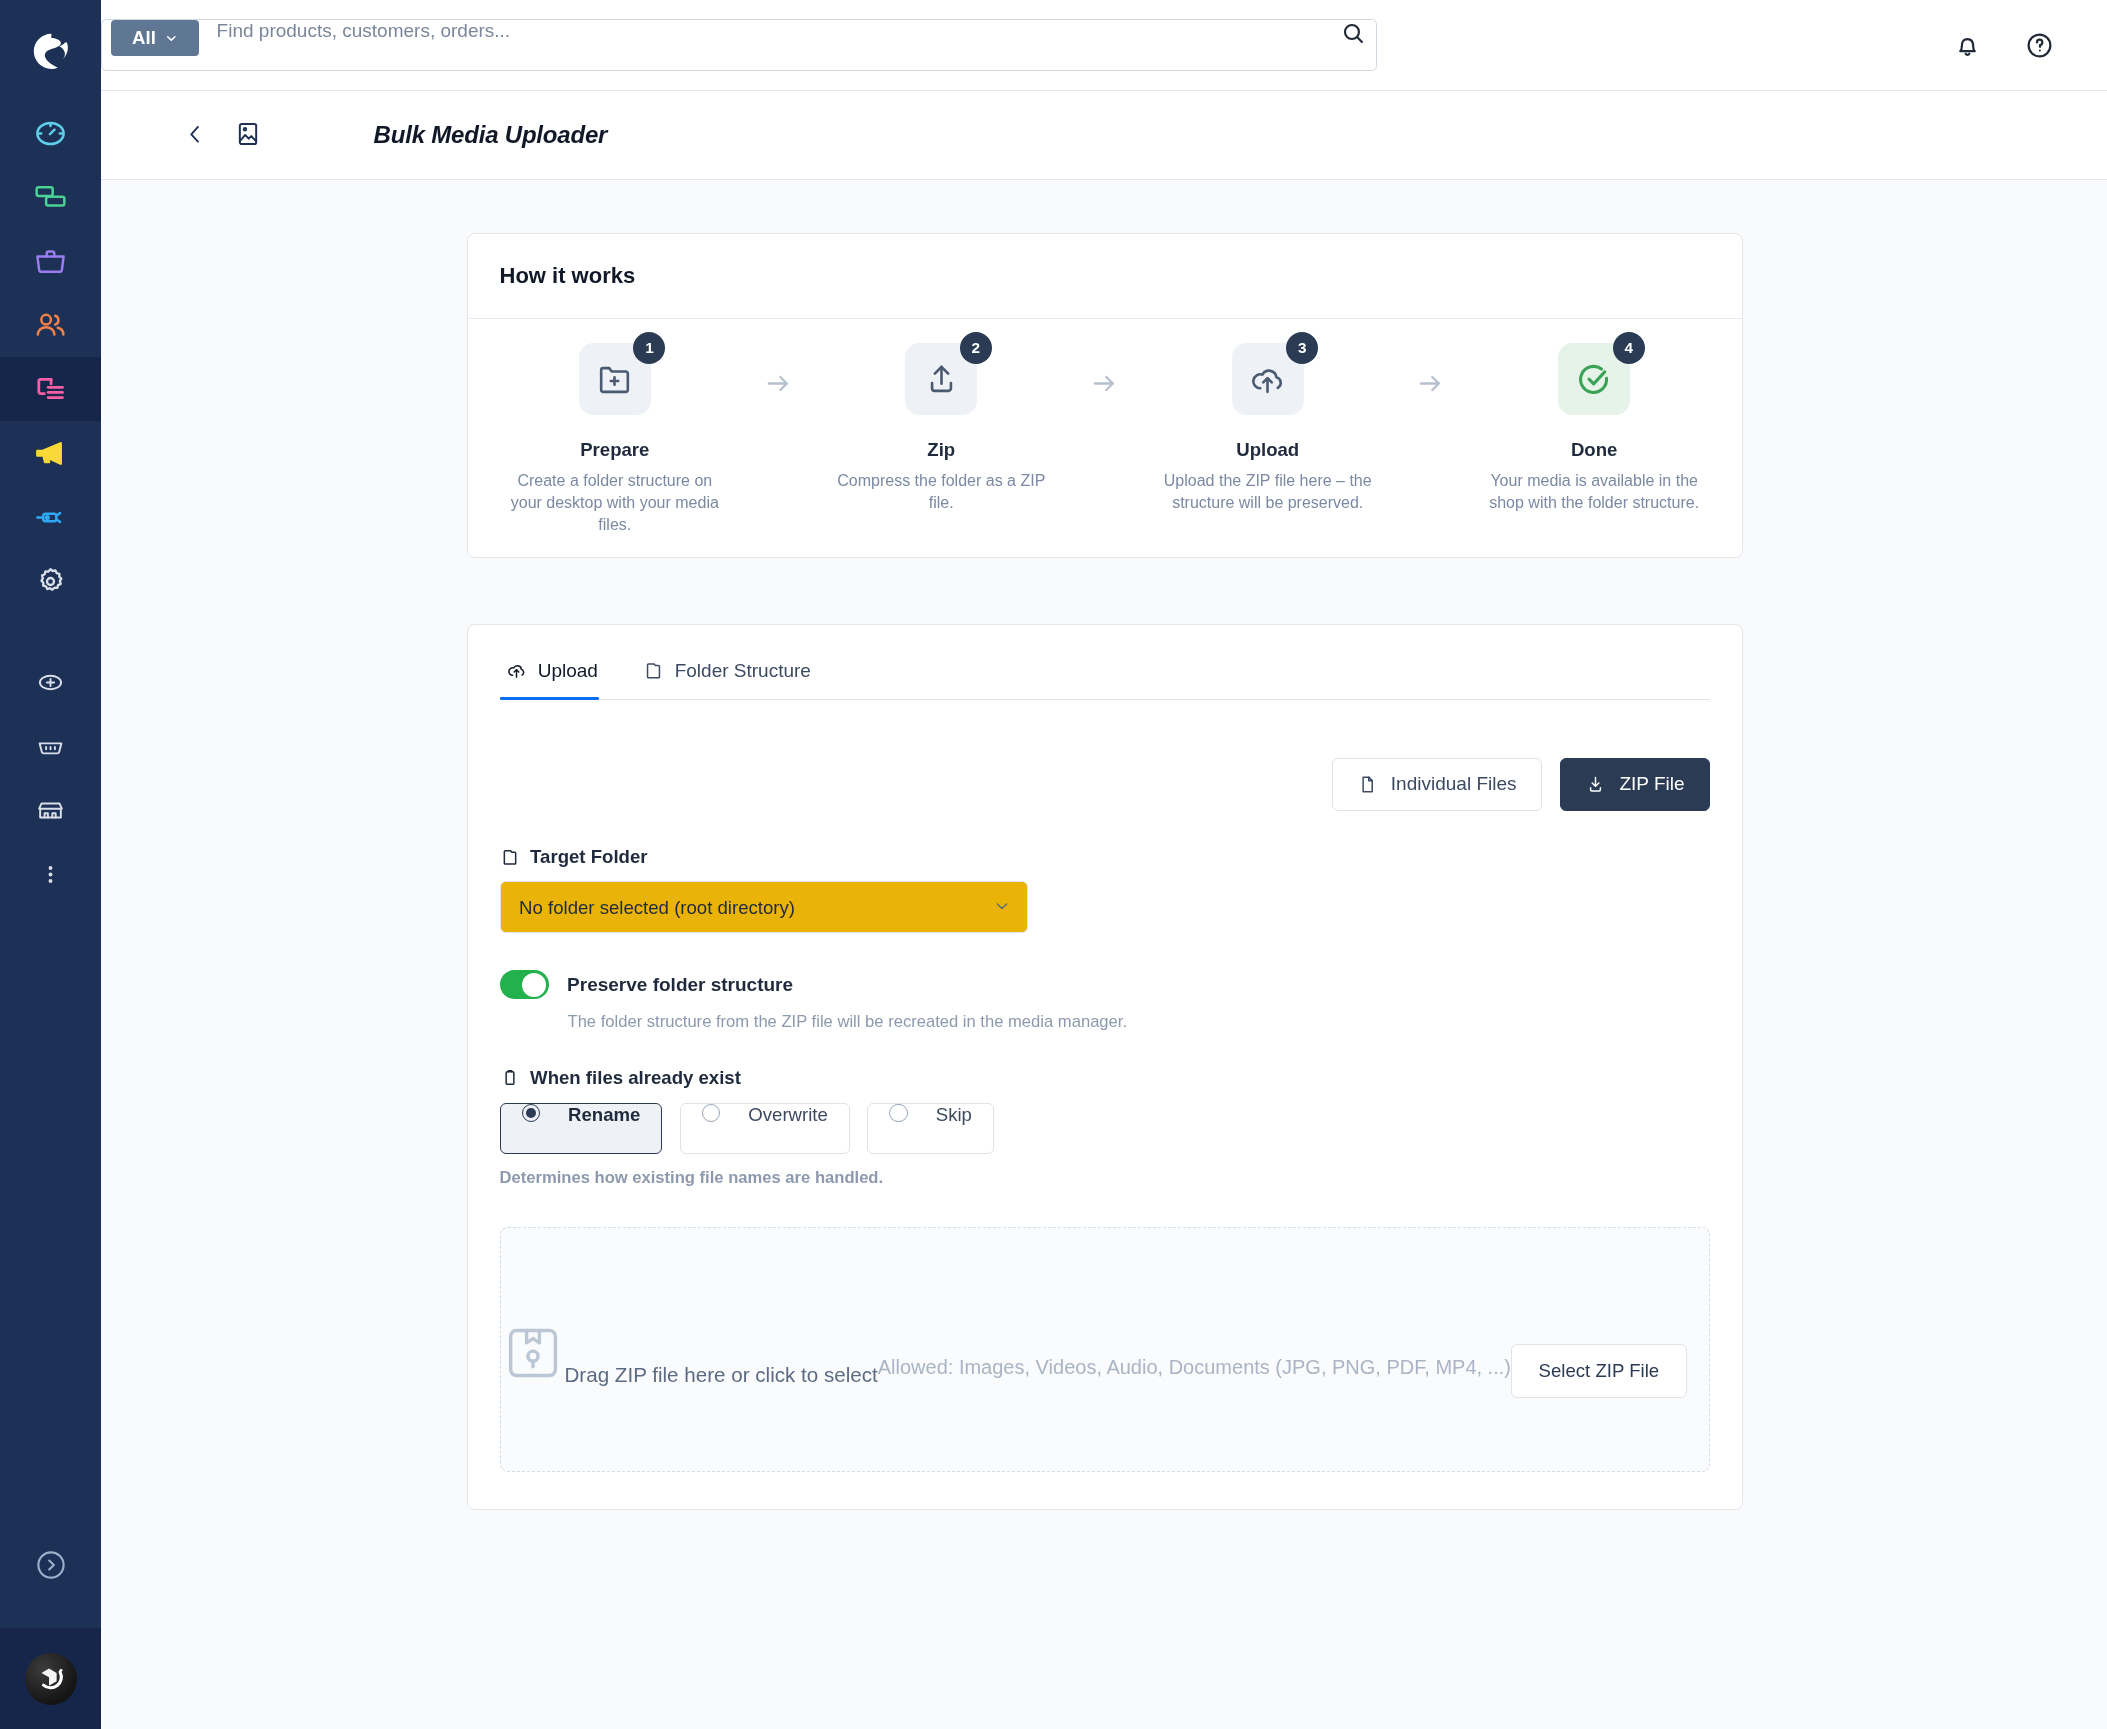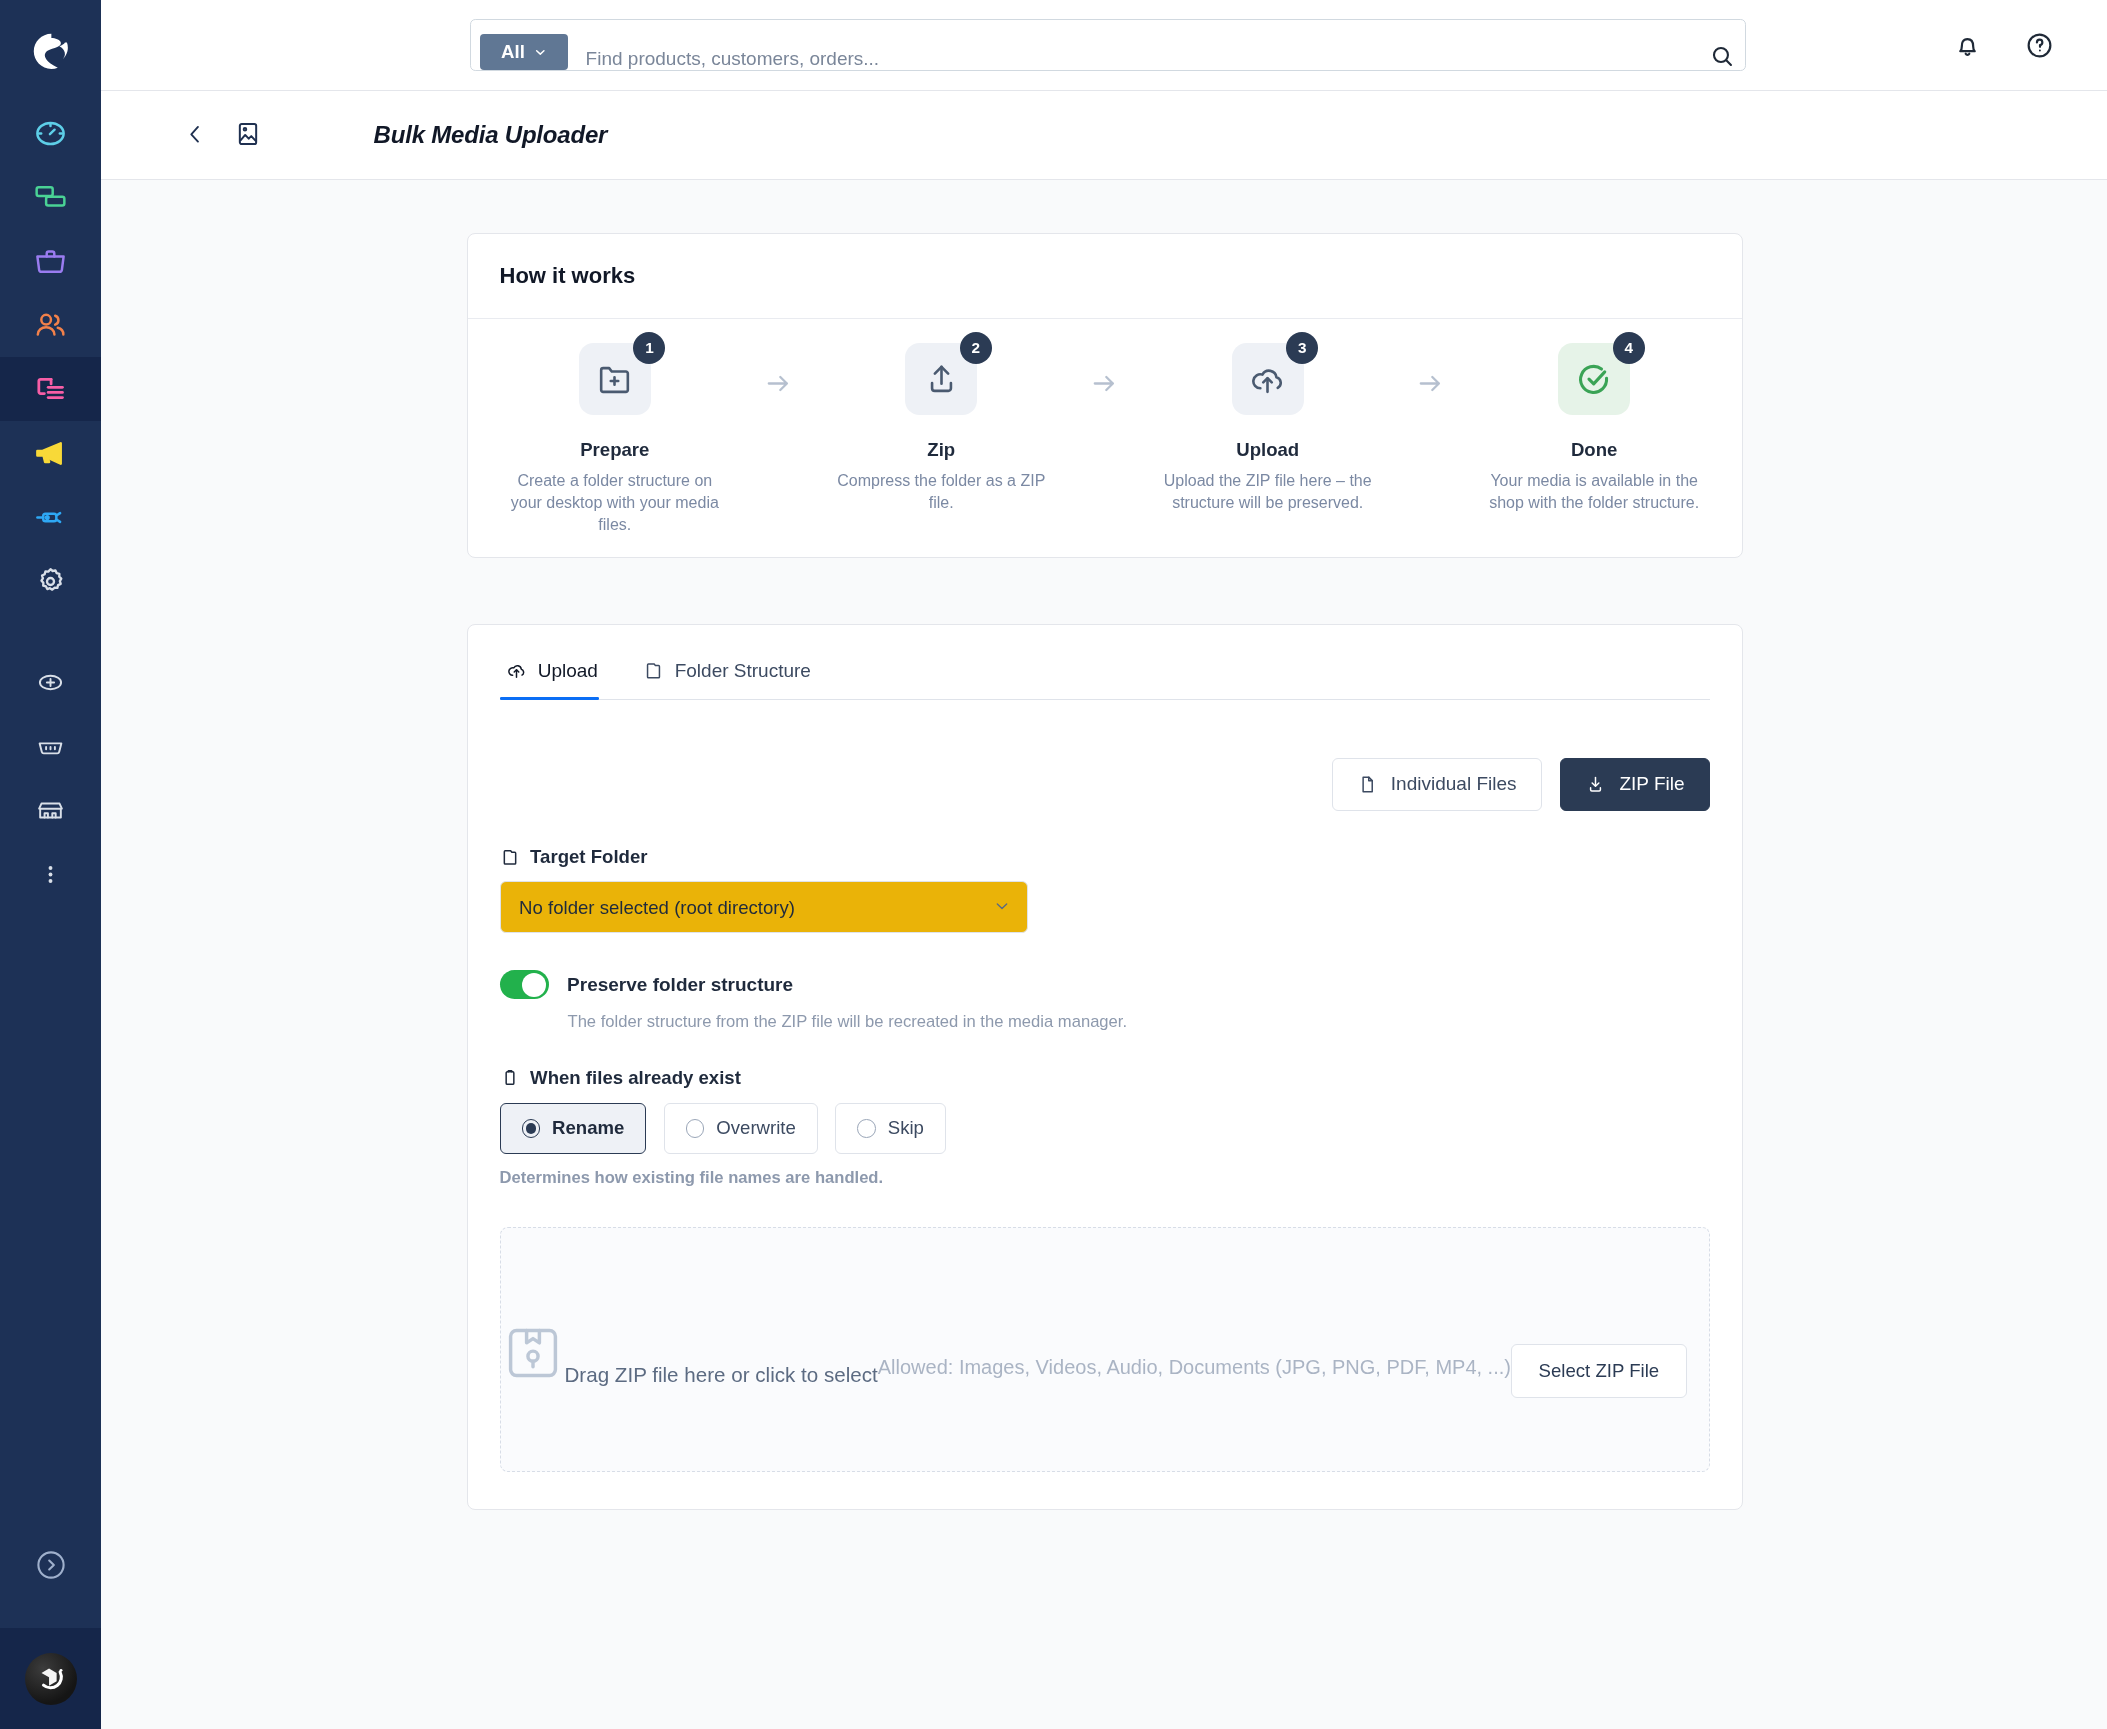--- a/index.html
+++ b/index.html
@@ -40,25 +40,25 @@
   .main { flex: 1; display: flex; flex-direction: column; min-width: 0; background:#f9fafb;}
 
   
   .topbar {
     height: 91px; background: #fff;
     display: flex; align-items: center;
     border-bottom: 0.7px solid #e4e6eb;
     flex: 0 0 91px;
   }
   .search-wrap {
-    width: 1276px; margin-left: 369px;
+    width: 1276px; 
     height: 52px;
     border: 0.7px solid #d1d9e0; border-radius: 5.3px;
     background:#fff;
-    display:flex; align-items:flex-end; padding: 0 9.3px 0 9.3px;
+    display:flex; align-items:flex-start; padding: 0 9.3px 0 9.3px;
   }
   .search-scope {
     background:#607794; color:#fff;
     border-radius: 4px; height: 36px; min-width: 88px;
     display:flex; align-items:center; justify-content:center; gap: 8px;
     font-size: 18.6px; font-weight: 600; cursor: pointer; padding: 0 10.6px;
   }
   .search-input {
     flex:1; border:none; outline:none; background:transparent;
     font-family: "Liberation Sans", sans-serif;
@@ -161,21 +161,21 @@
   }
   .toggle .knob {
     position:absolute; top: 2.7px; left: 22.6px; width: 24px; height: 24px;
     border-radius:50%; background:#fff;
   }
   .toggle-label { font-size: 19px; font-weight: 600; color:#1f2a3c; }
   .hint { font-size: 16.6px; color:#8d99ad; margin-top: 13.3px; margin-left: 68px; }
 
   .radio-row { display:flex; gap: 17.3px; margin-top: 12px; }
   .radio-btn {
-    display:flex; align-items:center; gap: 12px;
+    display:flex; gap: 28px;
     height: 51px; padding: 0 21px;
     border:0.7px solid #dfe3ea; border-radius: 6px; background:#fff;
     font-size: 18.6px; color:#3c4a61; cursor:pointer;
   }
   .radio-btn.sel { border:1.3px solid #2b3b54; background:#eef1f6; color:#1f2a3c; font-weight:600; }
   .radio-dot {
     width: 18.6px; height: 18.6px; border-radius:50%;
     border: 1.3px solid #9aa6b8; display:flex; align-items:center; justify-content:center;
   }
   .radio-btn.sel .radio-dot { border-color:#2b3b54; }

